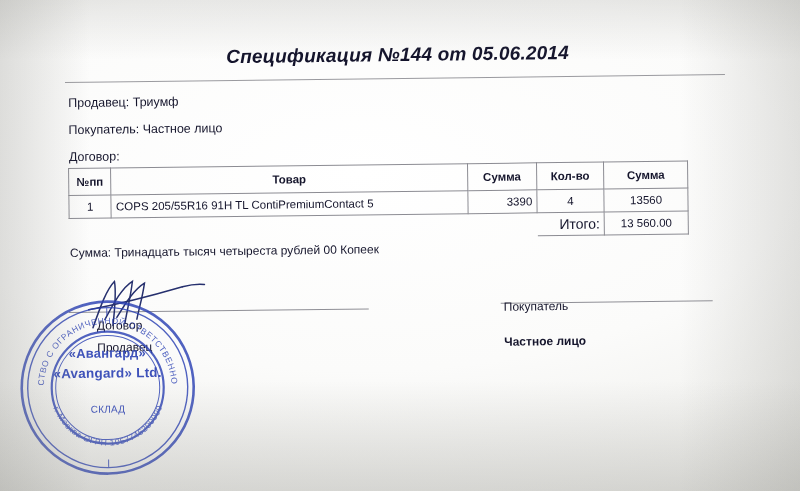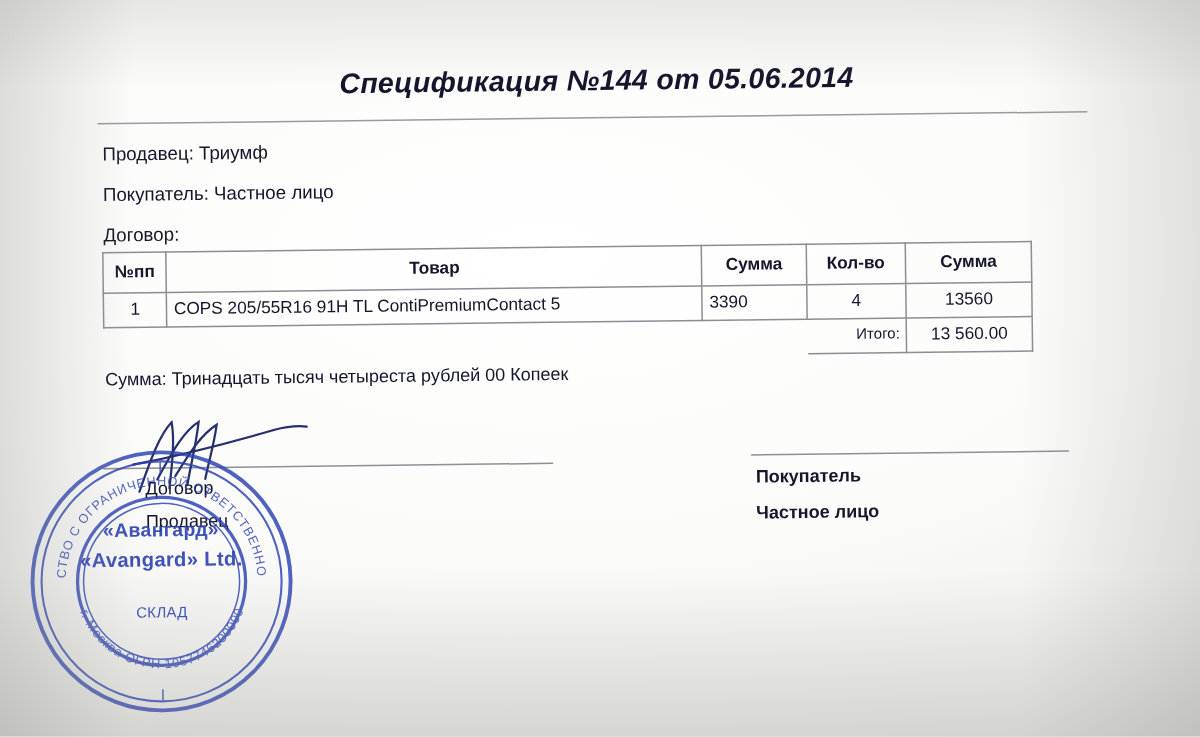--- a/index.html
+++ b/index.html
@@ -106,27 +106,27 @@
     height: 16px;
   }
   .tbl th {
     text-align: center;
     font-weight: bold;
     font-size: 11.5px;
     height: 20px;
   }
   .c-num   { width: 34px; text-align: center; }
   .c-good  { width: 368px; text-align: left; }
-  .c-price { width: 62px; text-align: left; }
+  .c-price { width: 62px; text-align: right; }
   .c-qty   { width: 60px; text-align: center; border-radius: 10px; }
   .c-sum   { width: 78px; text-align: center; }
 
   .total-label {
     text-align: right;
-    font-size: 10px;
+    font-size: 14px;
     border-left: none !important;
   }
   .blank-cell {
     border: 1px solid transparent !important;
   }
 
   .sum-words {
     position: absolute;
     left: 70px; top: 242px;
     font-size: 12px;
@@ -144,21 +144,21 @@
   .sig-line-right { left: 500px; top: 304px; width: 212px; }
 
   .sig-label {
     position: absolute;
     font-size: 12px;
     color: #15152c;
     white-space: nowrap;
   }
   .sl-seller   { left: 96px;  top: 315px; }
   .sl-company  { left: 96px;  top: 337px; }
-  .sl-buyer    { left: 503px; top: 312px; font-weight: bold; }
+  .sl-buyer    { left: 503px; top: 301px; }
   .sl-person   { left: 503px; top: 336px; font-weight: bold; }
 
   
   .signature {
     position: absolute;
     left: 86px; top: 272px;
     width: 130px; height: 60px;
     pointer-events: none;
   }
 

